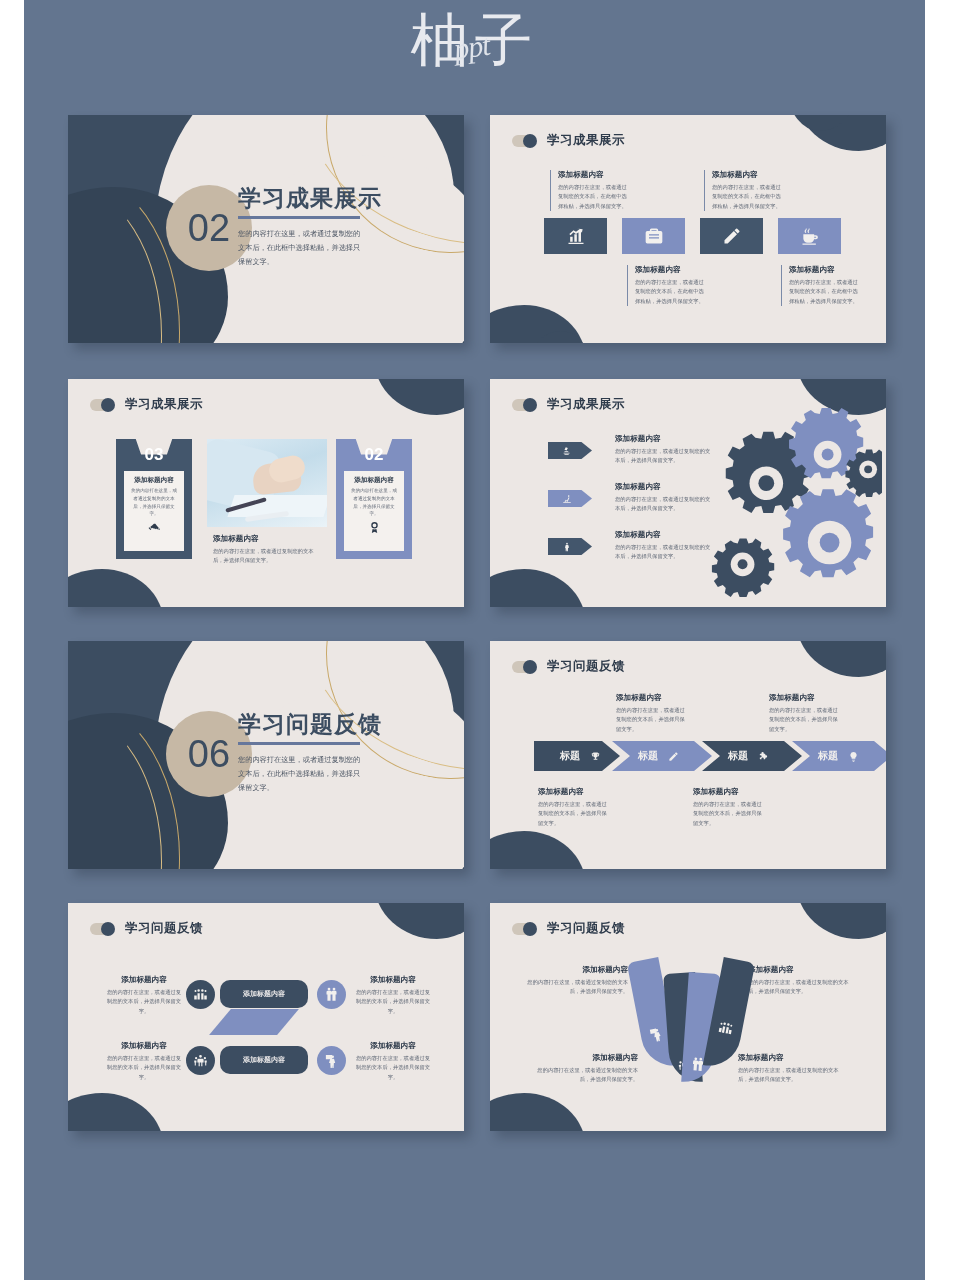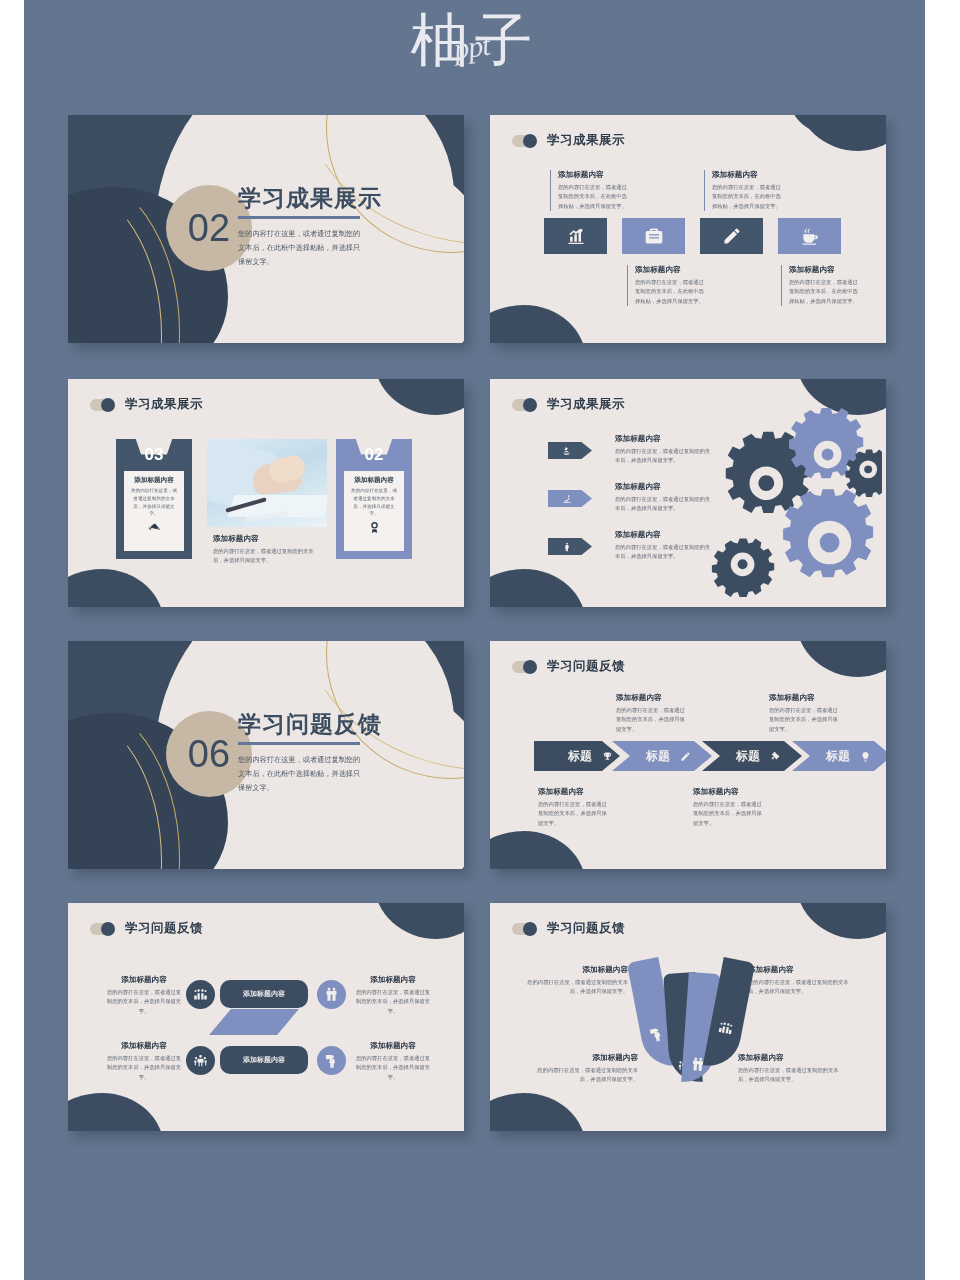--- a/index.html
+++ b/index.html
@@ -152,21 +152,21 @@
   .atag.light { background: #7f8fc0; }
   .atag svg { width: 10px; height: 10px; fill: #f2f0ee; margin-right: 6px; }
   .gears { position: absolute; right: 4px; top: 28px; width: 178px; height: 190px; }
 
   
   .chev { position: absolute; height: 30px; display: flex; align-items: center;
           clip-path: polygon(0 0, calc(100% - 18px) 0, 100% 50%, calc(100% - 18px) 100%, 0 100%, 18px 50%); }
   .chev.first { clip-path: polygon(0 0, calc(100% - 18px) 0, 100% 50%, calc(100% - 18px) 100%, 0 100%); }
   .chev.dark { background: #3c4d61; }
   .chev.light { background: #7f8fc0; }
-  .chev .lbl { font-size: 12px; font-weight: 700; color: #f0eeec; margin-left: 34px; }
+  .chev .lbl { font-size: 10px; font-weight: 700; color: #f0eeec; margin-left: 26px; }
   .chev svg { width: 11px; height: 11px; fill: #f0eeec; margin-left: 10px; }
 
   
   .pill { position: absolute; width: 88px; height: 28px; border-radius: 10px; background: #3c4d61;
           display: flex; align-items: center; justify-content: center; }
   .pill span { font-size: 7px; font-weight: 700; color: #eceaea; }
   .circ { position: absolute; width: 29px; height: 29px; border-radius: 50%; display: flex; align-items: center; justify-content: center; }
   .circ.dark { background: #3c4d61; }
   .circ.light { background: #7f8fc0; }
   .circ svg { width: 15px; height: 15px; fill: #f2f0ee; }

